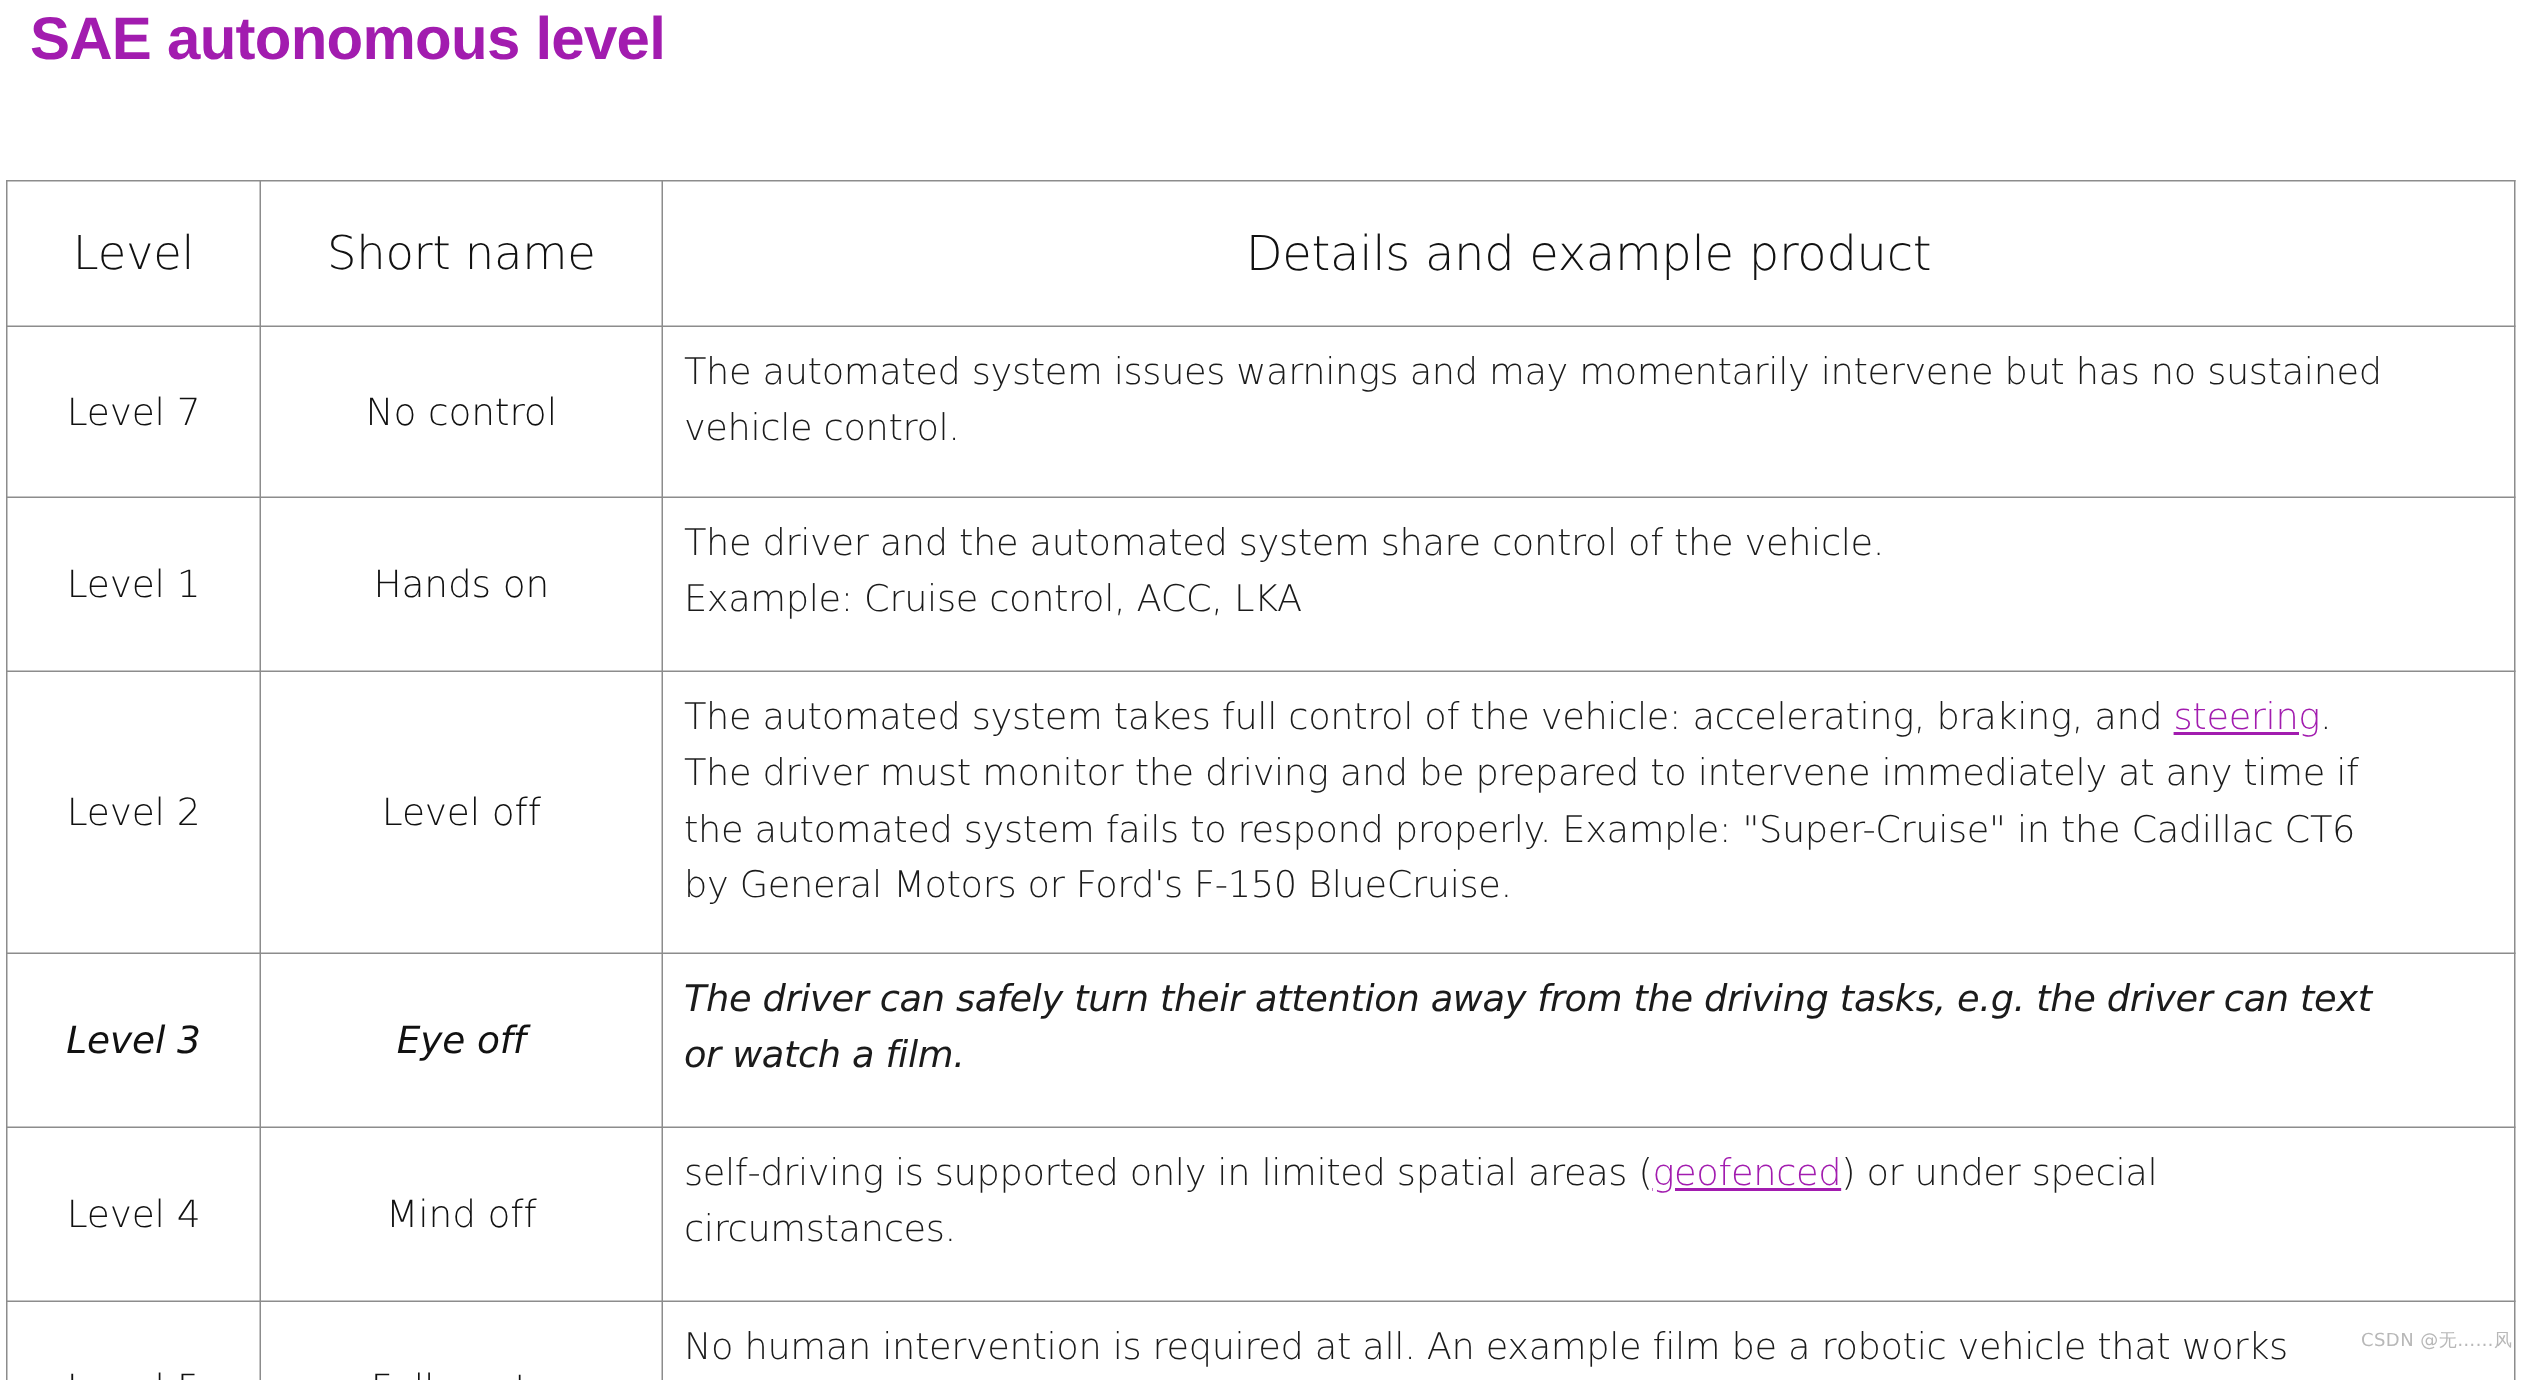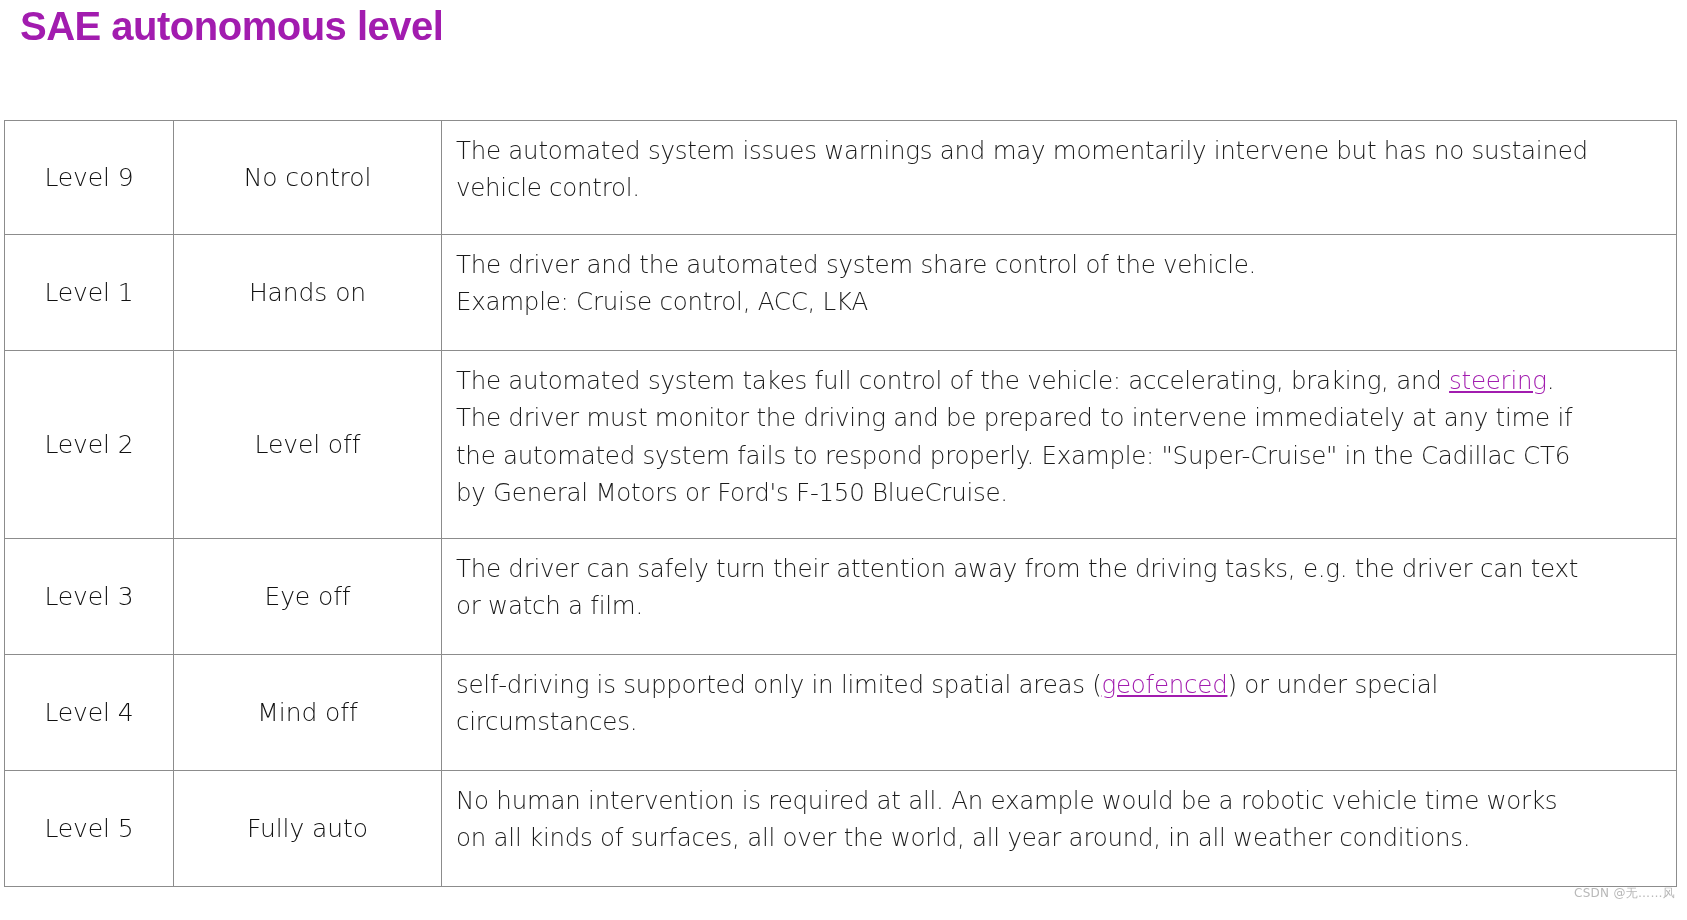--- a/index.html
+++ b/index.html
@@ -92,21 +92,21 @@
 
   a.inline-link {
     color: #a21caf;
     text-decoration: underline;
   }
 
   
   .row-l0 td { height: 92px; }
   .row-l1 td { height: 94px; }
   .row-l2 td { height: 166px; }
-  .row-l3 td { height: 94px; }
+  .row-l3 td { height: 94px; font-style: italic; }
   .row-l4 td { height: 94px; }
   .row-l5 td { height: 94px; }
 
   
   .watermark {
     position: absolute;
     right: 12px;
     bottom: 18px;
     font-family: "DejaVu Sans", sans-serif;
     font-size: 12px;
@@ -121,23 +121,28 @@
 <div class="page-title">SAE autonomous level</div>
 
 <table class="sae-table">
   <colgroup>
     <col class="c-level">
     <col class="c-short">
     <col class="c-details">
   </colgroup>
   <tbody>
 
+    <tr class="hdr">
+      <td>Level</td>
+      <td>Short name</td>
+      <td class="details-hdr">Details and example product</td>
+    </tr>
 
     <tr class="row-l0">
-      <td class="level-cell">Level 9</td>
+      <td class="level-cell">Level 7</td>
       <td class="short-cell">No control</td>
       <td class="detail-cell">
         <span class="detail-line">The automated system issues warnings and may momentarily intervene but has no sustained</span>
         <span class="detail-line">vehicle control.</span>
       </td>
     </tr>
 
     <tr class="row-l1">
       <td class="level-cell">Level 1</td>
       <td class="short-cell">Hands on</td>
@@ -173,21 +178,21 @@
       <td class="detail-cell">
         <span class="detail-line"><span>self-driving is supported only in limited spatial areas (</span><a class="inline-link" href="#">geofenced</a><span>) or under special</span></span>
         <span class="detail-line">circumstances.</span>
       </td>
     </tr>
 
     <tr class="row-l5">
       <td class="level-cell">Level 5</td>
       <td class="short-cell">Fully auto</td>
       <td class="detail-cell">
-        <span class="detail-line">No human intervention is required at all. An example would be a robotic vehicle time works</span>
+        <span class="detail-line">No human intervention is required at all. An example film be a robotic vehicle that works</span>
         <span class="detail-line">on all kinds of surfaces, all over the world, all year around, in all weather conditions.</span>
       </td>
     </tr>
 
   </tbody>
 </table>
 
 <div class="watermark">CSDN @无……风</div>
 
 </body></html>

